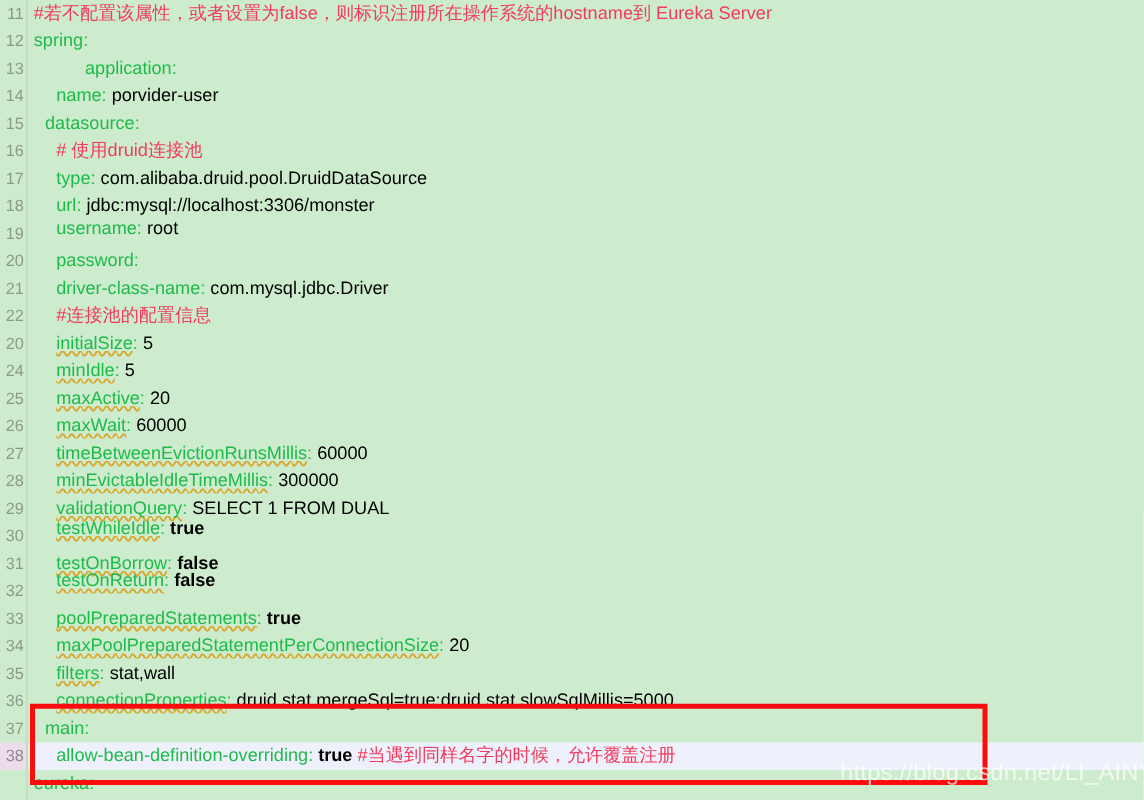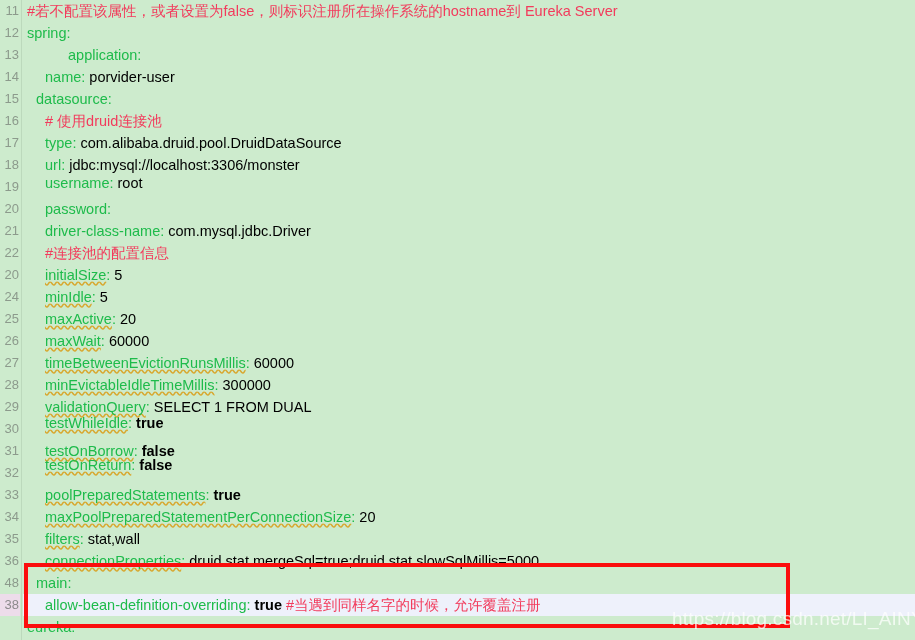--- a/index.html
+++ b/index.html
@@ -142,21 +142,21 @@
       <div class="gutter-num" style="top: 352px;">27</div>
       <div class="gutter-num" style="top: 374px;">28</div>
       <div class="gutter-num" style="top: 396px;">29</div>
       <div class="gutter-num" style="top: 418px;">30</div>
       <div class="gutter-num" style="top: 440px;">31</div>
       <div class="gutter-num" style="top: 462px;">32</div>
       <div class="gutter-num" style="top: 484px;">33</div>
       <div class="gutter-num" style="top: 506px;">34</div>
       <div class="gutter-num" style="top: 528px;">35</div>
       <div class="gutter-num" style="top: 550px;">36</div>
-      <div class="gutter-num" style="top: 572px;">48</div>
+      <div class="gutter-num" style="top: 572px;">37</div>
       <div class="gutter-num current" style="top: 594px;">38</div>
       <div class="gutter-num" style="top: 648px;">39</div>
     </div>
 
   <div class="code-area" id="code-area">
       <div class="line" style="top: 0px;"><span class="tok-val" style="display: inline-block; width: 4px;"></span><span class="tok-comment">#若不配置该属性，或者设置为false，则标识注册所在操作系统的hostname到 Eureka Server</span></div>
       <div class="line" style="top: 22px;"><span class="tok-val" style="display: inline-block; width: 4px;"></span><span class="tok-key">spring</span><span class="tok-punct">:</span></div>
       <div class="line" style="top: 44px; padding-left: 32px;"><span class="tok-val" style="display: inline-block; width: 13px;"></span><span class="tok-key">application</span><span class="tok-punct">:</span></div>
       <div class="line" style="top: 66px;"><span class="tok-val" style="display: inline-block; width: 22px;"></span><span class="tok-key">name</span><span class="tok-punct">:</span><span class="tok-val"> porvider-user</span></div>
       <div class="line" style="top: 88px;"><span class="tok-val" style="display: inline-block; width: 13px;"></span><span class="tok-key">datasource</span><span class="tok-punct">:</span></div>

